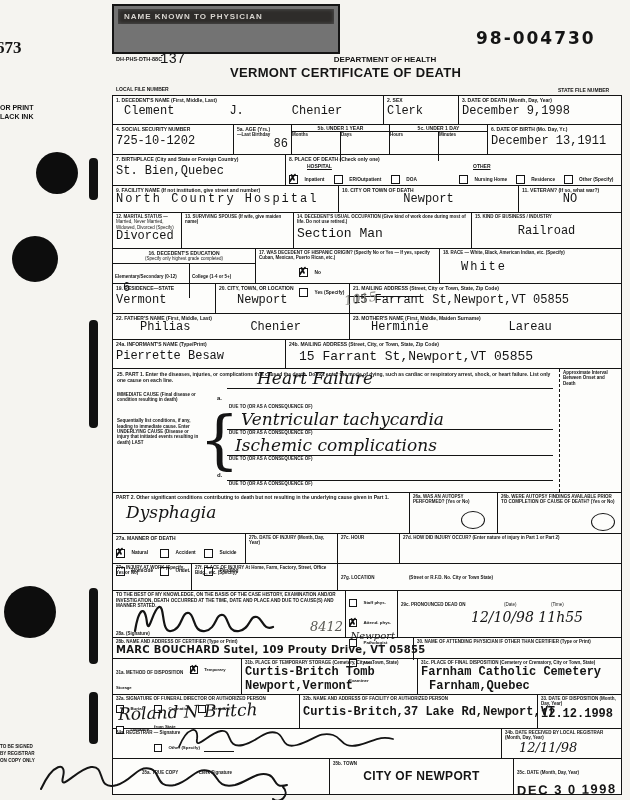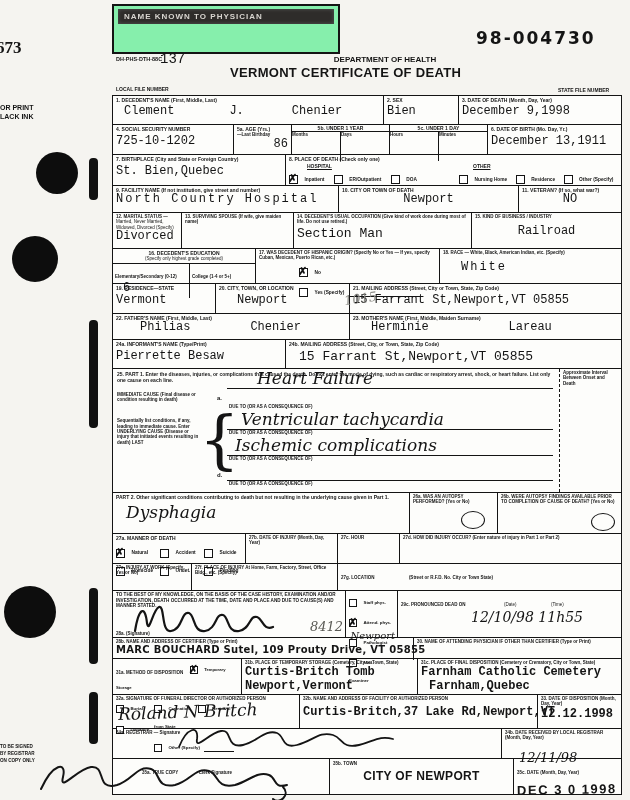--- a/index.html
+++ b/index.html
@@ -44,21 +44,21 @@
 <div class="abs" style="left:89px;top:158px;width:9px;height:42px;background:#111;border-radius:4px;"></div>
 <div class="abs" style="left:89px;top:320px;width:9px;height:108px;background:#111;border-radius:4px;"></div>
 <div class="abs" style="left:89px;top:588px;width:9px;height:76px;background:#111;border-radius:4px;"></div>
 <div class="abs" style="left:89px;top:692px;width:9px;height:52px;background:#111;border-radius:4px;"></div>
 <div class="abs" style="left:0;top:744px;font-size:4.6px;font-weight:bold;line-height:1.5;">
   <div>TO BE SIGNED</div>
   <div>BY REGISTRAR</div>
   <div>ON COPY ONLY</div>
 </div>
 
-<div class="abs" style="left:112px;top:4px;width:224px;height:46px;border:2px solid #141414;background:#86efac;">
+<div class="abs" style="left:112px;top:4px;width:224px;height:46px;border:2px solid #141414;background:#737373;">
   <div style="margin:3px 4px 0 4px;height:15px;background:#2e2c2a;color:#d8d5d0;font-size:8px;font-weight:bold;
               letter-spacing:1px;line-height:15px;padding-left:6px;box-shadow:0 0 4px #555 inset;">NAME KNOWN TO PHYSICIAN</div>
 </div>
 <div class="abs lbl" style="left:116px;top:56px;font-size:5.5px;">DH-PHS-DTH-88C</div>
 <div class="abs tw" style="left:160px;top:52px;font-size:14px;">137</div>
 <div class="abs lbl" style="left:116px;top:86px;">LOCAL FILE NUMBER</div>
 <div class="abs" style="left:250px;top:55px;width:270px;text-align:center;font-size:8px;font-weight:bold;">DEPARTMENT OF HEALTH</div>
 <div class="abs" style="left:230px;top:65px;width:310px;text-align:left;font-size:13px;font-weight:bold;letter-spacing:.3px;">VERMONT CERTIFICATE OF DEATH</div>
 <div class="abs hwp" style="left:476px;top:28px;font-size:17px;letter-spacing:2px;">98-004730</div>
 <div class="abs lbl" style="left:558px;top:87px;">STATE FILE NUMBER</div>
@@ -69,21 +69,21 @@
     <div class="cell fc" style="width:270px;">
       <div class="lbl">1. DECEDENT'S NAME (First, Middle, Last)</div>
       <div style="display:flex;margin-top:2px;">
         <span class="tw" style="margin-left:8px;">Clement</span>
         <span class="tw" style="margin-left:55px;">J.</span>
         <span class="tw" style="margin-left:48px;">Chenier</span>
       </div>
     </div>
     <div class="cell" style="width:75px;">
       <div class="lbl">2. SEX</div>
-      <div class="tw" style="margin-top:2px;">Bien</div>
+      <div class="tw" style="margin-top:2px;">Clerk</div>
     </div>
     <div class="cell" style="flex:1;">
       <div class="lbl">3. DATE OF DEATH (Month, Day, Year)</div>
       <div class="tw" style="margin-top:2px;">December 9,1998</div>
     </div>
   </div>
 
   <div class="row" style="height:30px;">
     <div class="cell fc" style="width:120px;">
       <div class="lbl">4. SOCIAL SECURITY NUMBER</div>
@@ -467,21 +467,21 @@
 
   <div class="row" style="height:30px;">
     <div class="cell fc" style="width:388px;">
       <div class="lbl2">34a. REGISTRAR — Signature</div>
       <svg class="sig abs" width="230" height="30" style="left:60px;top:-6px;z-index:4;" viewBox="0 0 230 30">
         <path d="M6,24 C14,4 26,2 24,16 C22,28 36,10 48,8 C60,6 52,26 70,22 C84,19 92,6 104,10 C112,13 108,26 124,22 C140,18 146,8 160,12 C170,15 168,26 186,22 C200,19 206,12 220,16" fill="none" stroke="#141414" stroke-width="1.8" stroke-linecap="round"></path>
       </svg>
     </div>
     <div class="cell" style="flex:1;">
       <div class="lbl2">34b. DATE RECEIVED BY LOCAL REGISTRAR (Month, Day, Year)</div>
-      <div class="hw" style="font-size:13px;margin-left:14px;margin-top:10px;">12/11/98</div>
+      <div class="hw" style="font-size:13px;margin-left:14px;">12/11/98</div>
     </div>
   </div>
 
   <div class="row" style="height:36px;">
     <div class="cell fc" style="width:216px;">
       <span class="lbl2" style="margin-left:26px;">35a. TRUE COPY</span>
       <span class="lbl2" style="margin-left:16px;">Clerk Signature</span>
       <svg class="sig abs" width="290" height="52" style="left:-80px;top:-4px;z-index:5;" viewBox="0 0 290 52">
         <path d="M8,34 C20,8 34,6 30,22 C26,38 44,14 58,12 C74,10 62,36 84,30 C100,25 104,10 118,14 C128,17 122,34 142,30 C158,26 162,12 176,16 C186,19 182,34 202,30 C216,26 224,16 236,20 C244,23 240,34 254,30 M250,32 C258,40 246,50 240,44" fill="none" stroke="#141414" stroke-width="2" stroke-linecap="round"></path>
       </svg>

